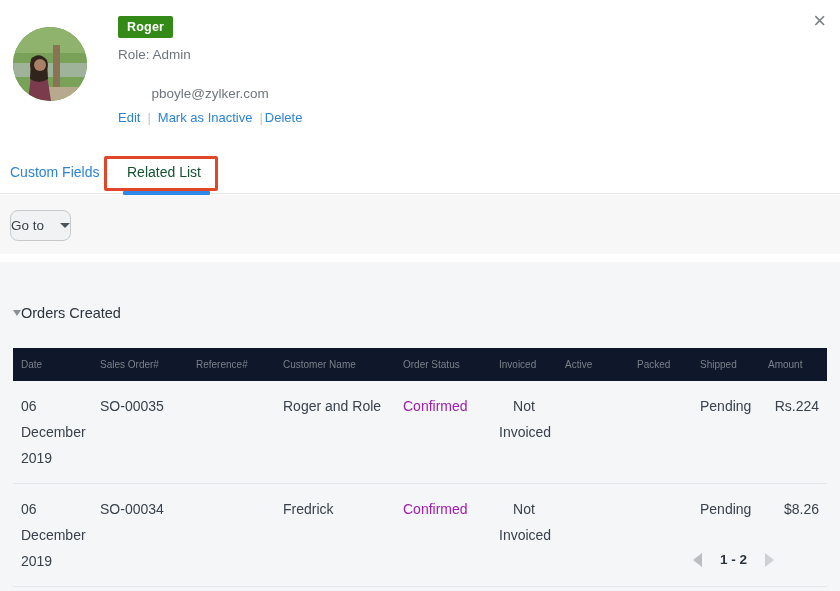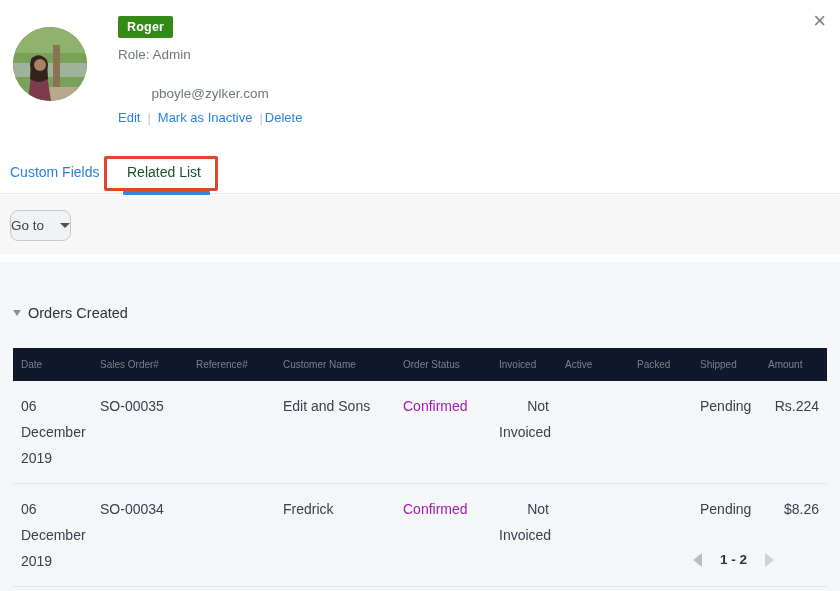--- a/index.html
+++ b/index.html
@@ -79,21 +79,21 @@
     border-top: 5px solid #4a525a;
   }
 
   
   .related-section {
     position: absolute; top: 262px; left: 0; right: 0; bottom: 0;
     background: #f4f6f8;
   }
   .section-title {
     padding: 43px 0 0 13px; font-size: 14.5px; color: #2c343c;
-    display: flex; align-items: center; gap: 7px;
+    display: flex; align-items: center; 
   }
   .tri-down {
     width: 0; height: 0; display: inline-block;
     border-left: 4.5px solid transparent; border-right: 4.5px solid transparent;
     border-top: 6px solid #8a9096;
   }
 
   table.orders {
     margin: 27px 13px 0 13px; width: 814px;
     border-collapse: collapse; table-layout: fixed;
@@ -101,21 +101,21 @@
   table.orders th {
     background: #0f172a; font-weight: 400; font-size: 10px; color: #7a818a;
     text-align: left; padding: 11px 8px; white-space: nowrap; overflow: hidden;
   }
   table.orders td {
     font-size: 14px; color: #39424c; vertical-align: top;
     padding: 12px 8px; line-height: 26px;
     border-bottom: 1px solid #e4e7ea;
   }
   table.orders tr.order-row { height: 77px; }
-  td.col-invoiced, th.col-invoiced { text-align: right; }
+  td.col-invoiced, th.col-invoiced { text-align: center; }
   td.col-amount,  th.col-amount  { text-align: right; }
   td .so-link { color: #a21caf; text-decoration: none; cursor: pointer; }
 
   
   .pagination {
     position: absolute; right: 66px; top: 290px;
     display: flex; align-items: center; gap: 18px;
     font-size: 13.5px; color: #2c343c; font-weight: 700;
   }
   .page-arrow { width: 0; height: 0; display: inline-block; cursor: pointer; }
@@ -218,21 +218,21 @@
           <th>Packed</th>
           <th>Shipped</th>
           <th class="col-amount">Amount</th>
         </tr>
       </thead>
       <tbody>
         <tr class="order-row">
           <td>06 December 2019</td>
           <td>SO-00035</td>
           <td></td>
-          <td>Edit and Sons</td>
+          <td>Roger and Role</td>
           <td><a class="so-link">Confirmed</a></td>
           <td class="col-invoiced">Not Invoiced</td>
           <td></td>
           <td></td>
           <td>Pending</td>
           <td class="col-amount">Rs.224</td>
         </tr>
         <tr class="order-row">
           <td>06 December 2019</td>
           <td>SO-00034</td>

